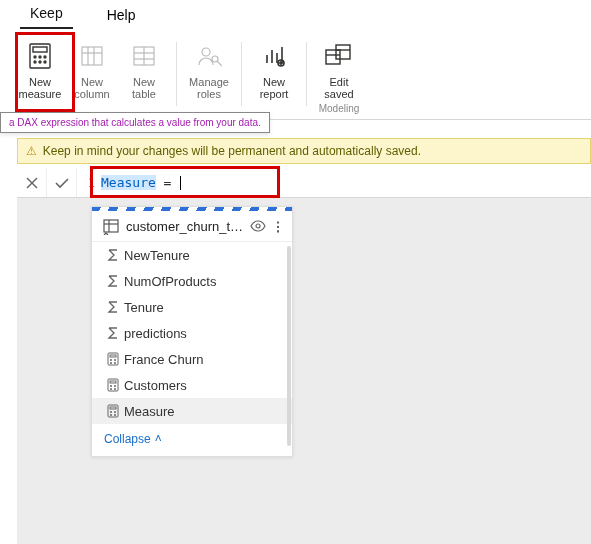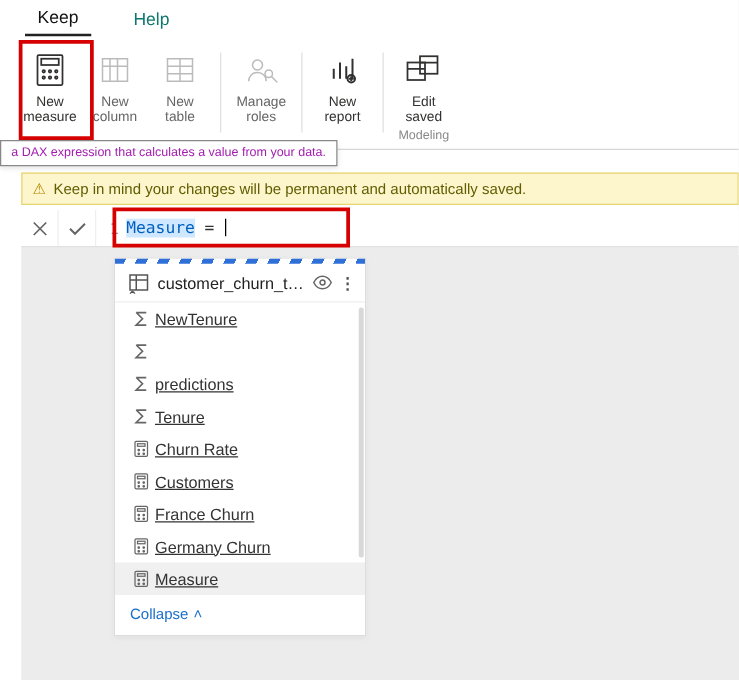--- a/index.html
+++ b/index.html
@@ -18,21 +18,21 @@
     display: flex;
     padding: 0 20px;
     height: 30px;
     align-items: flex-end;
     border-bottom: 1px solid transparent;
   }
   .tab {
     padding: 4px 10px 6px 10px;
     margin-right: 24px;
     font-size: 14px;
-    color: #0f766e;
+    color: #000000;
     cursor: pointer;
   }
   .tab.active {
     color: #111;
     border-bottom: 2px solid #222;
     font-weight: 400;
   }
   .ribbon {
     display: flex;
     align-items: flex-start;
@@ -224,21 +224,20 @@
   .panel-header .hicon { width:16px; display:flex; justify-content:center; color:#555; cursor:pointer; margin-left:4px;}
   .field-list { position: relative; }
   .field-row {
     display: flex;
     align-items: center;
     height: 26px;
     padding: 0 10px 0 14px;
     font-size: 13px;
     color: #333;
     cursor: pointer;
-    text-decoration: underline;
   }
   .field-row.hl { background: #f0f0f0; }
   .field-row .ficon { width: 18px; color:#666; }
   .collapse {
     padding: 8px 12px 10px;
     font-size: 12px;
     color: #1a6fc9;
     cursor: pointer;
     border: none;
     background: none;
@@ -417,100 +416,75 @@
             </svg>
           </span>
           <span>NewTenure</span>
         </div>
         <div class="field-row">
           <span class="ficon">
             <svg width="14" height="14" viewBox="0 0 14 14" stroke="#666" fill="none" stroke-width="1.4">
               <path d="M3 2h8M3 2l5 5-5 5h8"></path>
             </svg>
           </span>
+          <span>NumOfProducts</span>
         </div>
         <div class="field-row">
           <span class="ficon">
             <svg width="14" height="14" viewBox="0 0 14 14" stroke="#666" fill="none" stroke-width="1.4">
               <path d="M3 2h8M3 2l5 5-5 5h8"></path>
             </svg>
           </span>
-          <span>predictions</span>
+          <span>Tenure</span>
         </div>
         <div class="field-row">
           <span class="ficon">
             <svg width="14" height="14" viewBox="0 0 14 14" stroke="#666" fill="none" stroke-width="1.4">
               <path d="M3 2h8M3 2l5 5-5 5h8"></path>
             </svg>
           </span>
-          <span>Tenure</span>
+          <span>predictions</span>
         </div>
         <div class="field-row">
           <span class="ficon">
             <svg width="14" height="14" viewBox="0 0 14 14" stroke="#666" fill="none" stroke-width="1">
               <rect x="2" y="1" width="10" height="12" rx="1"></rect>
               <rect x="4" y="3" width="6" height="2"></rect>
               <circle cx="5" cy="8" r="0.6" fill="#666"></circle>
               <circle cx="9" cy="8" r="0.6" fill="#666"></circle>
               <circle cx="5" cy="11" r="0.6" fill="#666"></circle>
               <circle cx="9" cy="11" r="0.6" fill="#666"></circle>
             </svg>
           </span>
-          <span>Churn Rate</span>
+          <span>France Churn</span>
         </div>
         <div class="field-row">
           <span class="ficon">
             <svg width="14" height="14" viewBox="0 0 14 14" stroke="#666" fill="none" stroke-width="1">
               <rect x="2" y="1" width="10" height="12" rx="1"></rect>
               <rect x="4" y="3" width="6" height="2"></rect>
               <circle cx="5" cy="8" r="0.6" fill="#666"></circle>
               <circle cx="9" cy="8" r="0.6" fill="#666"></circle>
               <circle cx="5" cy="11" r="0.6" fill="#666"></circle>
               <circle cx="9" cy="11" r="0.6" fill="#666"></circle>
             </svg>
           </span>
           <span>Customers</span>
         </div>
-        <div class="field-row">
+        <div class="field-row hl">
           <span class="ficon">
             <svg width="14" height="14" viewBox="0 0 14 14" stroke="#666" fill="none" stroke-width="1">
               <rect x="2" y="1" width="10" height="12" rx="1"></rect>
               <rect x="4" y="3" width="6" height="2"></rect>
               <circle cx="5" cy="8" r="0.6" fill="#666"></circle>
               <circle cx="9" cy="8" r="0.6" fill="#666"></circle>
               <circle cx="5" cy="11" r="0.6" fill="#666"></circle>
               <circle cx="9" cy="11" r="0.6" fill="#666"></circle>
             </svg>
           </span>
-          <span>France Churn</span>
-        </div>
-        <div class="field-row">
-          <span class="ficon">
-            <svg width="14" height="14" viewBox="0 0 14 14" stroke="#666" fill="none" stroke-width="1">
-              <rect x="2" y="1" width="10" height="12" rx="1"></rect>
-              <rect x="4" y="3" width="6" height="2"></rect>
-              <circle cx="5" cy="8" r="0.6" fill="#666"></circle>
-              <circle cx="9" cy="8" r="0.6" fill="#666"></circle>
-              <circle cx="5" cy="11" r="0.6" fill="#666"></circle>
-              <circle cx="9" cy="11" r="0.6" fill="#666"></circle>
-            </svg>
-          </span>
-          <span>Germany Churn</span>
-        </div>
-        <div class="field-row hl">
-          <span class="ficon">
-            <svg width="14" height="14" viewBox="0 0 14 14" stroke="#666" fill="none" stroke-width="1">
-              <rect x="2" y="1" width="10" height="12" rx="1"></rect>
-              <rect x="4" y="3" width="6" height="2"></rect>
-              <circle cx="5" cy="8" r="0.6" fill="#666"></circle>
-              <circle cx="9" cy="8" r="0.6" fill="#666"></circle>
-              <circle cx="5" cy="11" r="0.6" fill="#666"></circle>
-              <circle cx="9" cy="11" r="0.6" fill="#666"></circle>
-            </svg>
-          </span>
           <span>Measure</span>
         </div>
       </div>
     <button class="collapse">
       <span>Collapse</span>
       <span>˄</span>
     </button>
   </div>
 </div>
 

